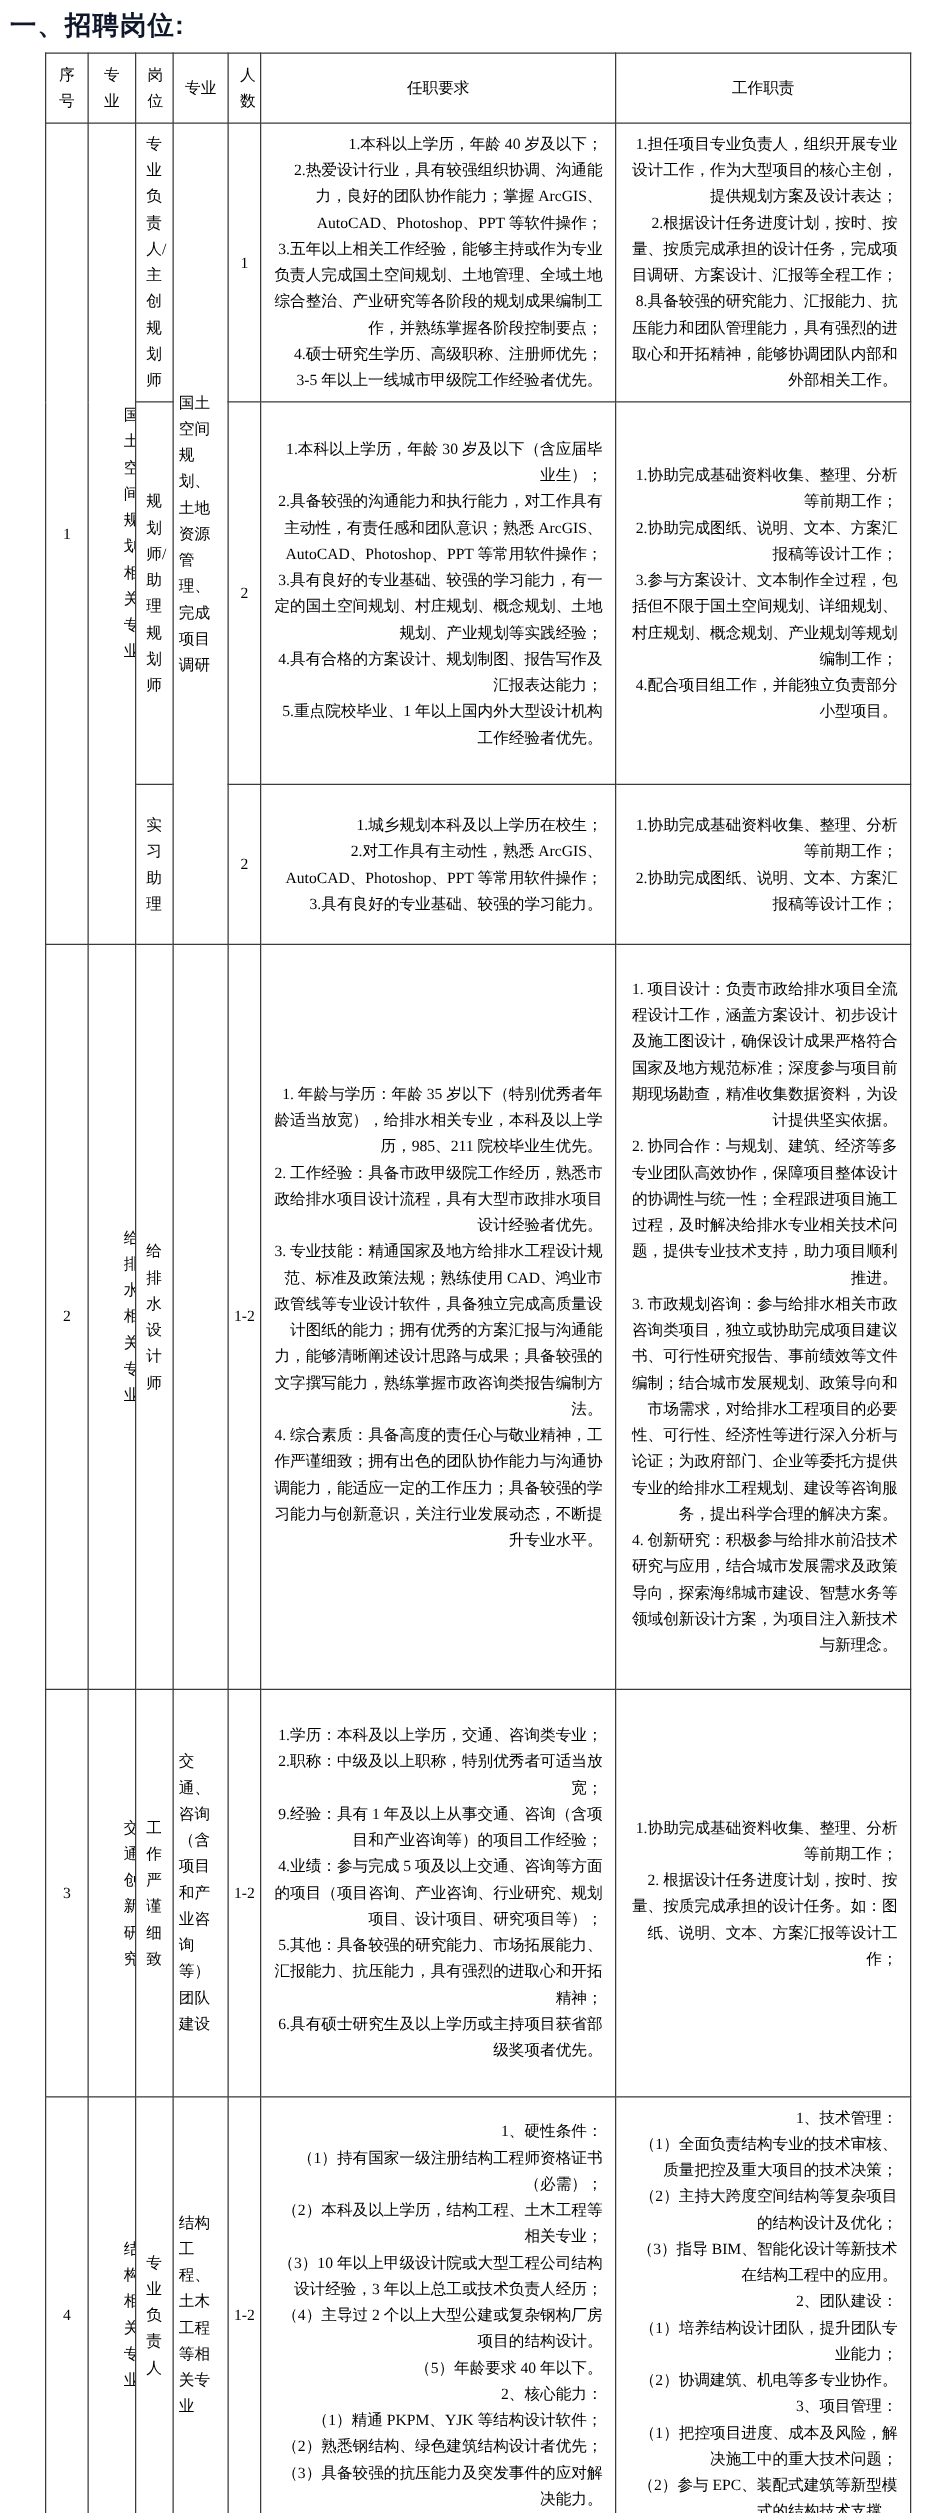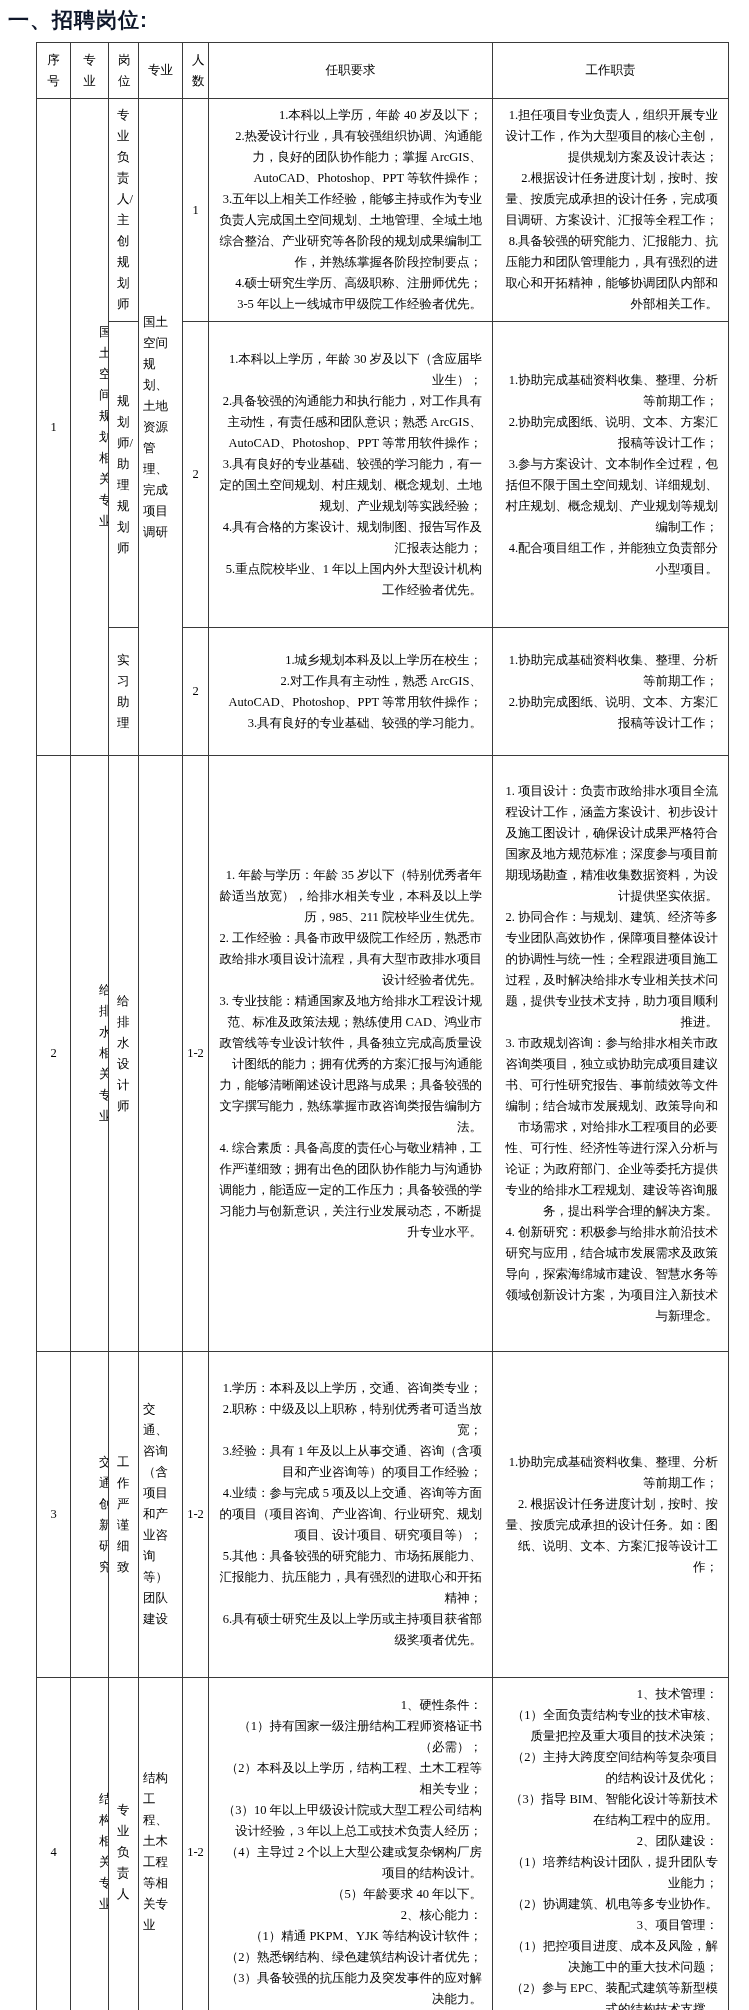--- a/index.html
+++ b/index.html
@@ -113,21 +113,21 @@
   </tr>
 
   <tr class="h-r3">
     <td class="num">3</td>
     <td class="vtext v-major">交通、创新研究</td>
     <td class="vtext v-post">工作严谨细致</td>
     <td class="vtext v-spec">交通、咨询（含项目和产业咨询等）团队建设</td>
     <td class="num">1-2</td>
     <td class="longtext">1.学历：本科及以上学历，交通、咨询类专业；
 2.职称：中级及以上职称，特别优秀者可适当放宽；
-3.经验：具有 1 年及以上从事交通、咨询（含项目和产业咨询等）的项目工作经验；
+9.经验：具有 1 年及以上从事交通、咨询（含项目和产业咨询等）的项目工作经验；
 4.业绩：参与完成 5 项及以上交通、咨询等方面的项目（项目咨询、产业咨询、行业研究、规划项目、设计项目、研究项目等）；
 5.其他：具备较强的研究能力、市场拓展能力、汇报能力、抗压能力，具有强烈的进取心和开拓精神；
 6.具有硕士研究生及以上学历或主持项目获省部级奖项者优先。</td>
     <td class="longtext">1.协助完成基础资料收集、整理、分析等前期工作；
 2. 根据设计任务进度计划，按时、按量、按质完成承担的设计任务。如：图纸、说明、文本、方案汇报等设计工作；</td>
   </tr>
 
   <tr class="h-r4">
     <td class="num">4</td>
     <td class="vtext v-major">结构相关专业</td>

